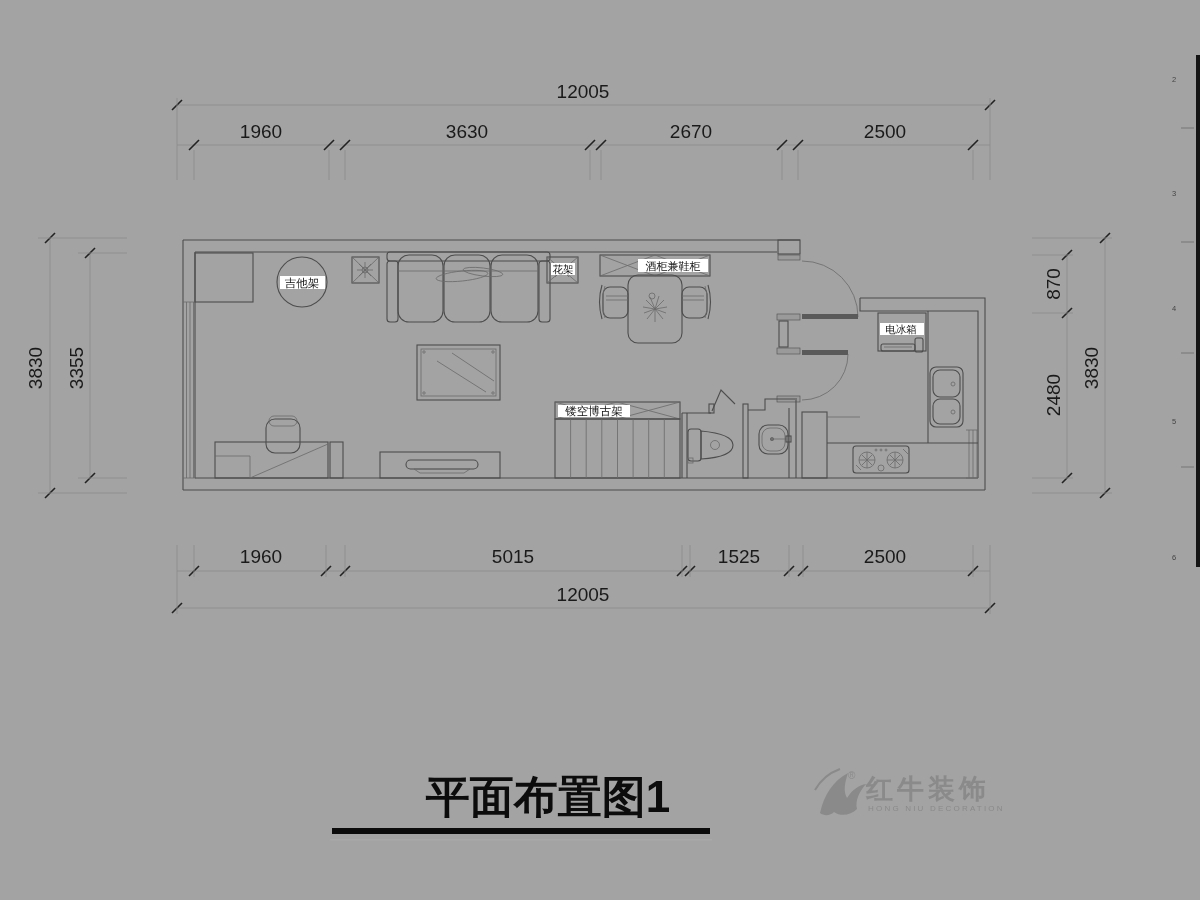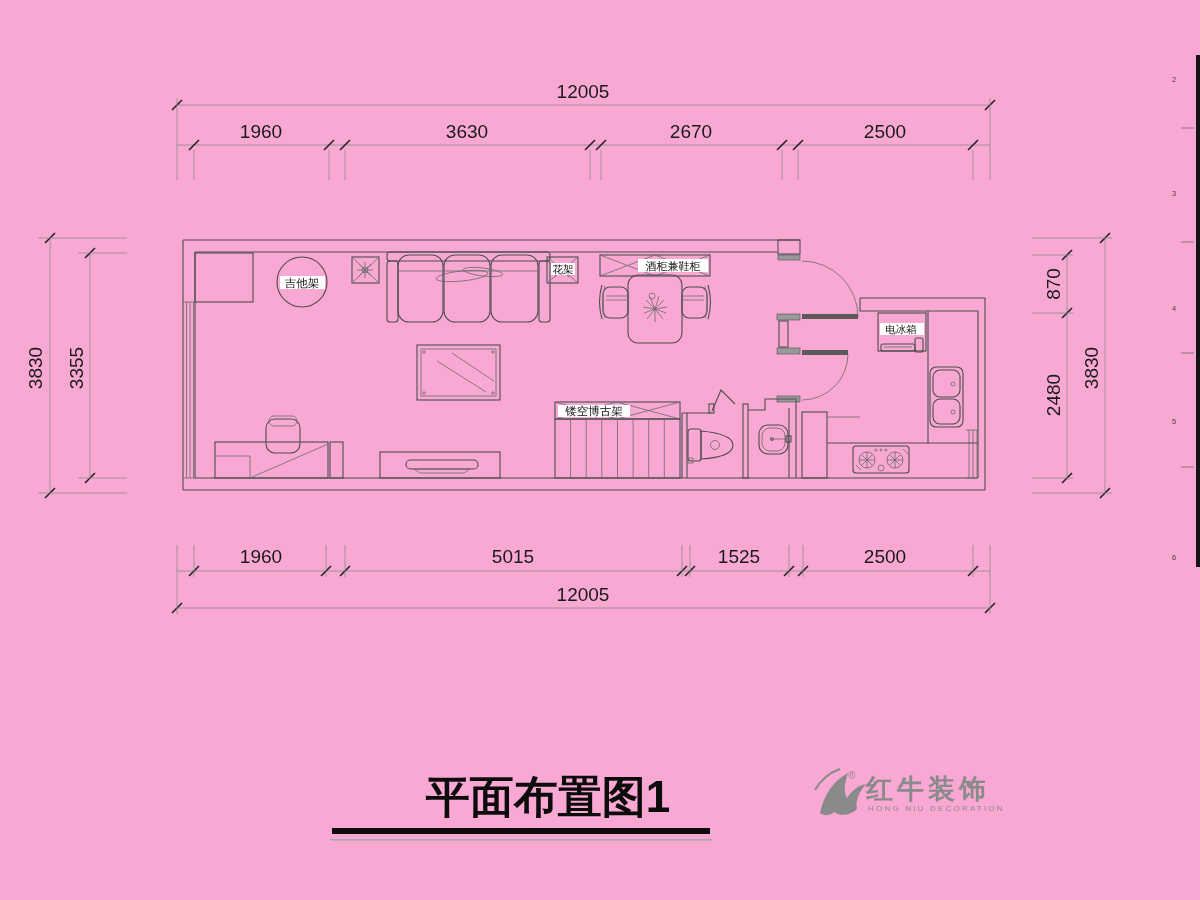--- a/index.html
+++ b/index.html
@@ -1,16 +1,16 @@
 <!DOCTYPE html>
 <html><head>
 <meta charset="utf-8">
 <style>
   html,body{margin:0;padding:0;background:#ffffff;}
-  .sheet{position:relative;width:1200px;height:900px;background:#f9a8d4;overflow:hidden;
+  .sheet{position:relative;width:1200px;height:900px;background:#a3a3a3;overflow:hidden;
          font-family:"Liberation Sans", sans-serif;}
   svg text{font-family:"Liberation Sans", sans-serif;}
   .dim{font-size:19px;fill:#1a1a1a;}
   .lbl{fill:#111;}
   .cad{stroke:#4d4d4d;stroke-width:1.1;fill:none;}
   .thin{stroke:#6a6a6a;stroke-width:0.8;fill:none;}
   .ext{stroke:#8c8c8c;stroke-width:0.8;fill:none;}
   .tick{stroke:#222;stroke-width:1.6;}
   .leaf{fill:#5a5a5a;stroke:none;}
   .jamb{fill:#9a9a9a;stroke:#4d4d4d;stroke-width:0.6;}

